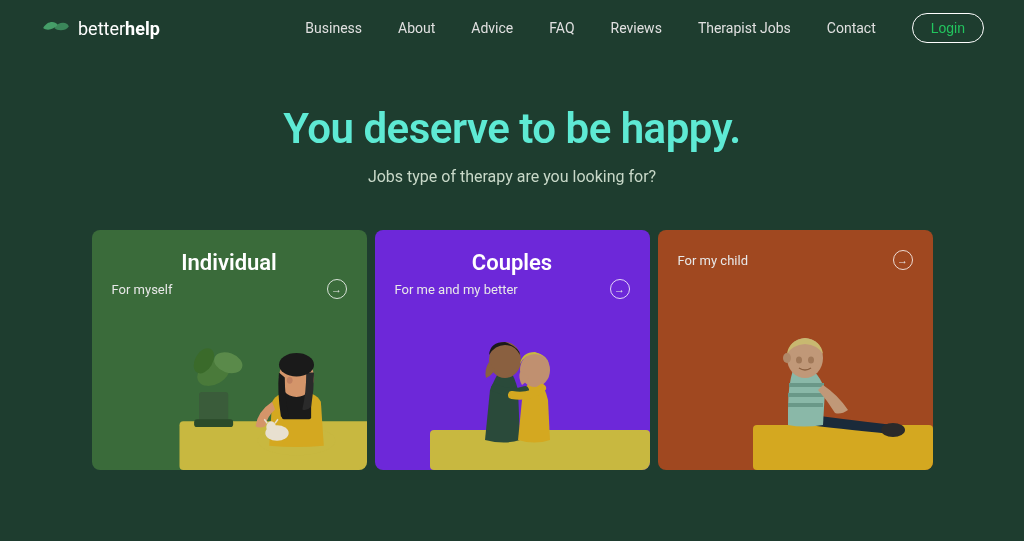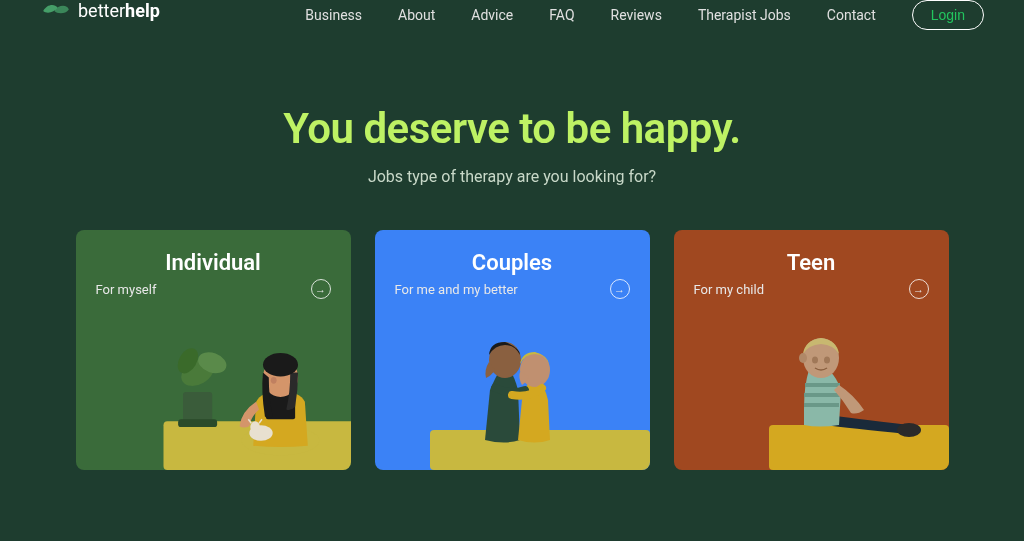--- a/index.html
+++ b/index.html
@@ -9,21 +9,21 @@
       height: 541px;
       overflow: hidden;
       font-family: -apple-system, BlinkMacSystemFont, 'Segoe UI', Roboto, sans-serif;
       background-color: #1e3d2f;
       color: #fff;
     }
 
     
     header {
       display: flex;
-      align-items: flex-start;
+      align-items: center;
       justify-content: space-between;
       padding: 0 40px;
       height: 56px;
       background-color: #1e3d2f;
     }
 
     .logo {
       display: flex;
       align-items: center;
       gap: 6px;
@@ -82,35 +82,35 @@
 
     
     .hero {
       text-align: center;
       padding: 48px 40px 36px;
     }
 
     .hero h1 {
       font-size: 42px;
       font-weight: 600;
-      color: #bef264;
+      color: #5eead4;
       margin-bottom: 14px;
       letter-spacing: -0.5px;
     }
 
     .hero p {
       font-size: 16px;
       color: #c8d8c8;
       margin-bottom: 36px;
     }
 
     
     .cards {
       display: flex;
-      gap: 24px;
+      gap: 8px;
       justify-content: center;
       padding: 8px 60px;
     }
 
     .card {
       width: 275px;
       height: 240px;
       border-radius: 8px;
       overflow: hidden;
       position: relative;
@@ -160,21 +160,21 @@
     .card-individual .card-illustration {
       position: absolute;
       bottom: 0;
       right: -10px;
       width: 200px;
       height: 195px;
     }
 
     
     .card-couples {
-      background-color: #3b82f6;
+      background-color: #6d28d9;
     }
 
     .card-couples .card-illustration {
       position: absolute;
       bottom: 0;
       right: 0;
       width: 220px;
       height: 200px;
     }
 
@@ -292,21 +292,20 @@
         <path d="M90 102 Q88 108 92 115 Q97 112 99 106 Z" fill="#c09070"></path>
         <path d="M90 94 Q95 84 105 84 Q115 84 119 94 Q118 86 105 82 Q92 82 90 94Z" fill="#c8b840"></path>
 
         <path d="M65 118 Q80 125 95 120" stroke="#2a4a3a" stroke-width="8" fill="none" stroke-linecap="round"></path>
         <path d="M112 118 Q100 128 82 125" stroke="#d4a820" stroke-width="8" fill="none" stroke-linecap="round"></path>
       </svg>
     </div>
 
     <div class="card card-teen">
       <div class="card-content">
-        <div class="card-title">Teen</div>
         <div class="card-subtitle">
           <span>For my child</span>
           <span class="arrow-circle">→</span>
         </div>
       </div>
 
       <svg class="card-illustration illustration" viewBox="0 0 180 200" xmlns="http://www.w3.org/2000/svg">
 
         <rect x="0" y="155" width="180" height="45" fill="#d4a820" rx="4"></rect>
 

